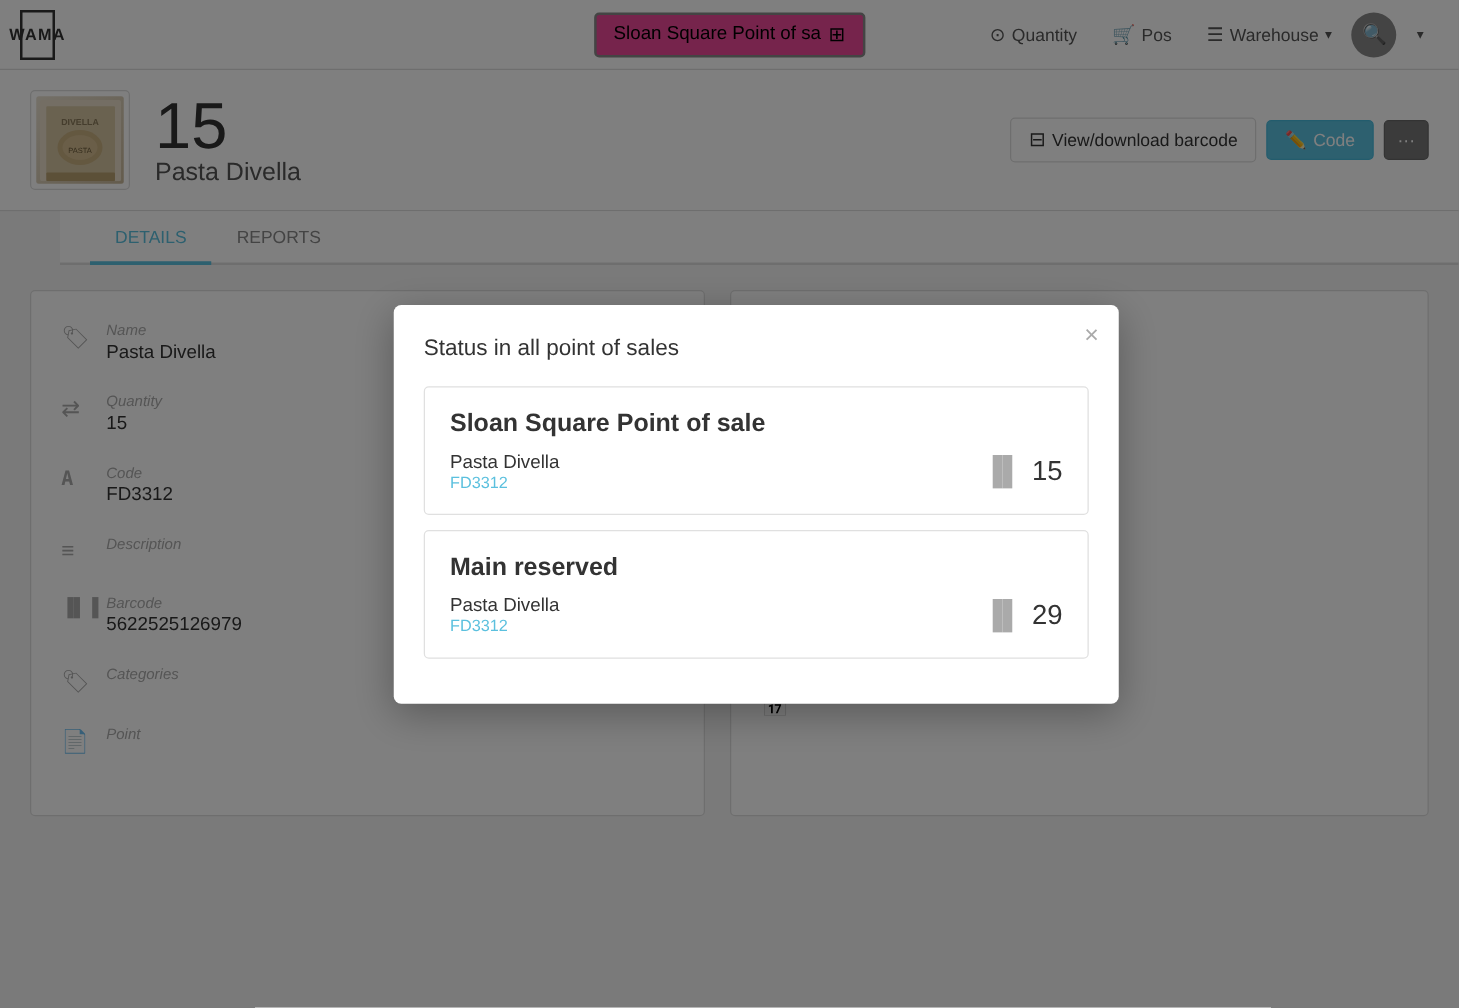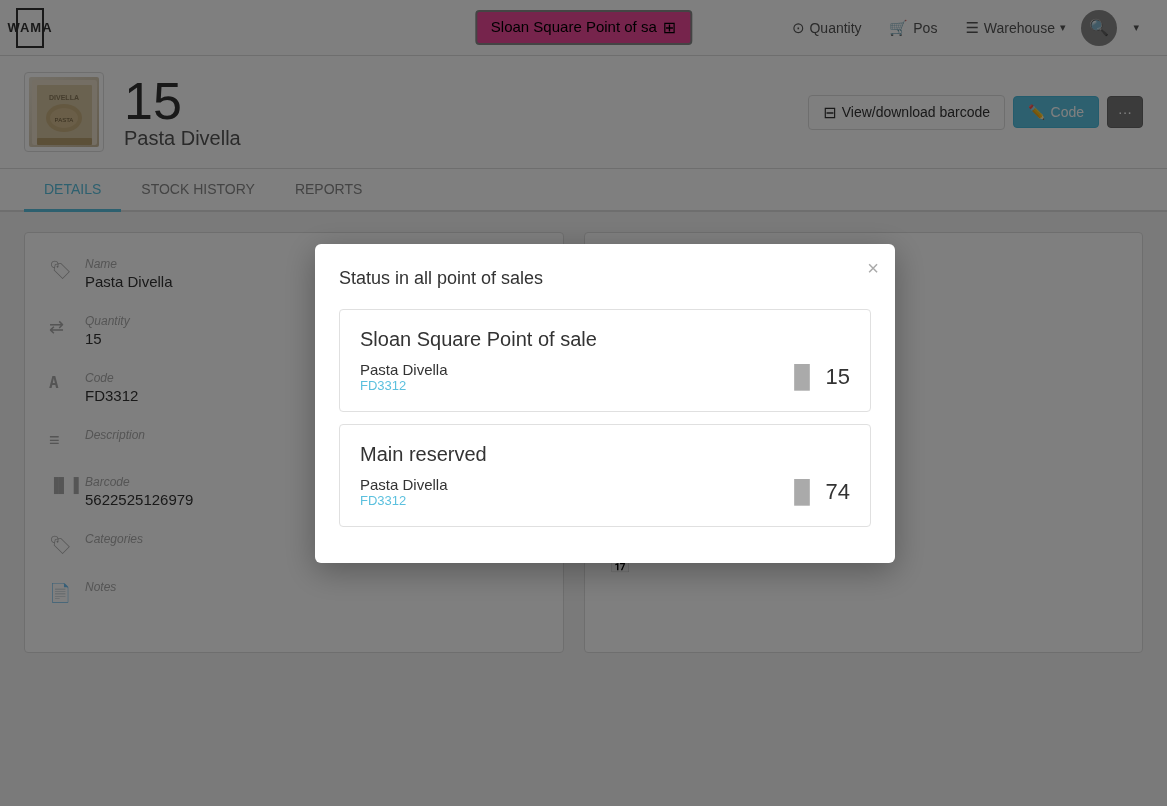--- a/index.html
+++ b/index.html
@@ -117,20 +117,21 @@
       border-color: #666;
       color: #fff;
     }
 
     
     .tabs {
       background: #fff;
       border-bottom: 2px solid #ddd;
       display: flex;
       padding: 0 24px;
+      margin-left: 48px;
     }
     .tab {
       padding: 12px 20px;
       font-size: 14px;
       font-weight: 500;
       color: #888;
       cursor: pointer;
       border-bottom: 3px solid transparent;
       margin-bottom: -2px;
     }
@@ -224,21 +225,21 @@
       background: none; border: none;
       line-height: 1;
     }
     .modal-card {
       border: 1px solid #e0e0e0;
       border-radius: 4px;
       padding: 18px 20px;
       margin-bottom: 12px;
     }
     .modal-card-title {
-      font-size: 20px; font-weight: 400; color: #333; margin-bottom: 10px;
+      font-size: 20px; font-weight: 700; color: #333; margin-bottom: 10px;
     }
     .modal-card-row {
       display: flex; align-items: center; justify-content: space-between;
     }
     .modal-card-info {}
     .modal-card-name { font-size: 15px; color: #333; }
     .modal-card-code { font-size: 13px; color: #5bc0de; }
     .modal-card-qty {
       display: flex; align-items: center; gap: 8px;
       font-size: 22px; color: #333;
@@ -325,23 +326,20 @@
       <span>···</span>
     </button>
   </div>
 </div>
 
 <div class="tabs">
   <div class="tab active">
     <span>DETAILS</span>
   </div>
   <div class="tab">
-    <span>STOCK HISTORY</span>
-  </div>
-  <div class="tab">
     <span>REPORTS</span>
   </div>
 </div>
 
 <div class="main-content">
 
   <div class="details-card">
 
     <div class="detail-row">
       <div class="detail-icon">🏷</div>
@@ -385,21 +383,21 @@
     <div class="detail-row">
       <div class="detail-icon">🏷</div>
       <div class="detail-content">
         <div class="detail-label">Categories</div>
       </div>
     </div>
 
     <div class="detail-row">
       <div class="detail-icon">📄</div>
       <div class="detail-content">
-        <div class="detail-label">Notes</div>
+        <div class="detail-label">Point</div>
       </div>
     </div>
 
   </div>
 
   <div class="right-card">
 
     <div class="right-row">
       <div class="right-icon">⊕</div>
       <div class="right-content">
@@ -472,19 +470,19 @@
 
     <div class="modal-card">
       <div class="modal-card-title">Main reserved</div>
       <div class="modal-card-row">
         <div class="modal-card-info">
           <div class="modal-card-name">Pasta Divella</div>
           <div class="modal-card-code">FD3312</div>
         </div>
         <div class="modal-card-qty">
           <span class="qty-icon">▐▌</span>
-          <span>74</span>
+          <span>29</span>
         </div>
       </div>
     </div>
 
   </div>
 </div>
 
 </body></html>

